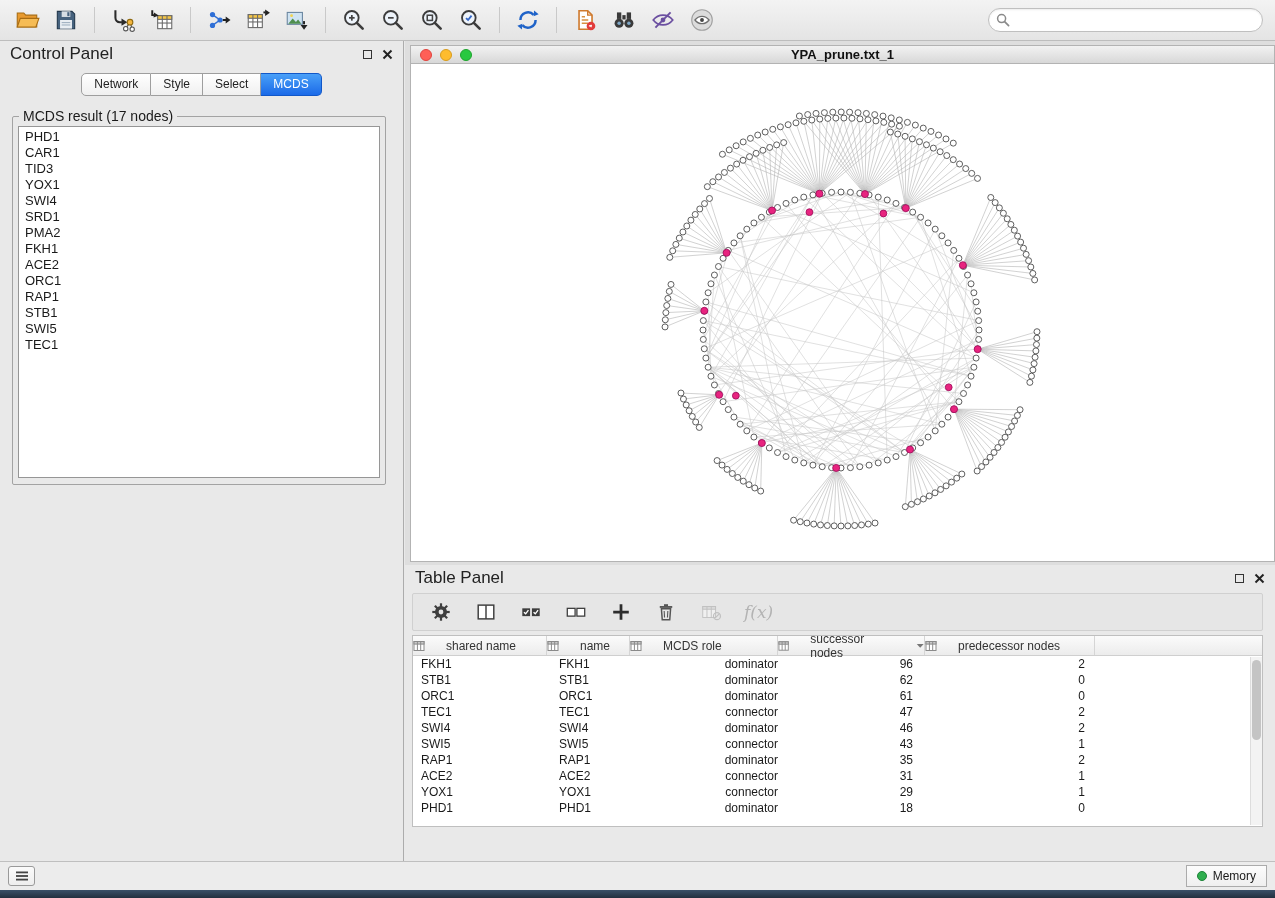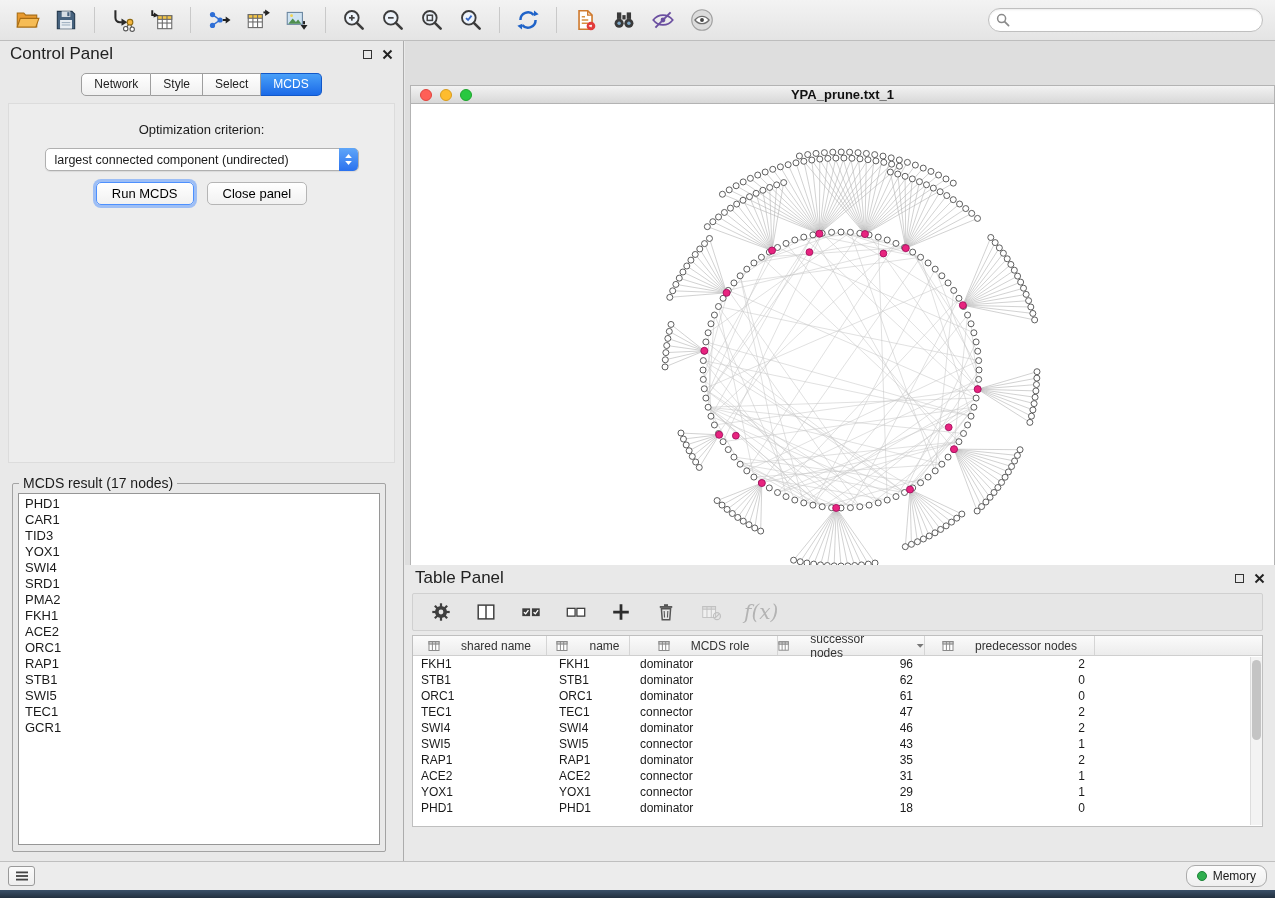--- a/index.html
+++ b/index.html
@@ -50,69 +50,69 @@
 
   .mcds-fieldset { margin:12px 17px 0 12px; border:1px solid #a3a3a3; border-radius:2px; padding:2px 5px 6px; }
   .mcds-fieldset legend { font-size:14px; padding:0 4px; margin-left:1px; }
   .mcds-listbox { border:1px solid #969696; background:#fff; height:352px; overflow:hidden; padding-top:2px; }
   .mcds-item { font-size:13px; line-height:16px; padding-left:6px; cursor:default; }
 
   
   .right-bg { position:absolute; left:405px; top:41px; width:870px; height:820px; background:#dedede; }
 
   .network-window { position:absolute; left:410px; top:45px; width:865px; height:517px;
-    border:1px solid #b3b3b3; background:#fff;margin-top:40px; }
+    border:1px solid #b3b3b3; background:#fff; }
   .net-titlebar { height:18px; background:linear-gradient(#f2f2f2,#d8d8d8); border-bottom:1px solid #b3b3b3;
     display:flex; align-items:center; position:relative; }
   .lights { display:flex; gap:8px; padding-left:9px; }
   .light { width:12px; height:12px; border-radius:50%; display:inline-block; cursor:pointer; }
   .light.red    { background:#ff5f57; border:1px solid #e0443e; }
   .light.yellow { background:#febc2e; border:1px solid #d89c1d; }
   .light.green  { background:#28c840; border:1px solid #1da42c; }
   .net-title { position:absolute; left:0; right:0; text-align:center; font-size:13px; font-weight:700; color:#111; }
   .net-canvas { width:100%; height:497px; background:#fff; }
 
   
   .table-panel { position:absolute; left:405px; top:565px; width:870px; height:296px; background:#e9e9e9; }
   .tp-toolbar { margin:2px 12px 0 7px; height:38px; background:#e6e6e6; border:1px solid #d0d0d0;
     border-radius:2px; display:flex; align-items:center; gap:21px; padding:0 16px; }
   .tpi { width:24px; height:24px; display:flex; align-items:center; justify-content:center; cursor:pointer; background:none; border:none; padding:0; }
   .tpi svg { width:22px; height:22px; }
   .tpi.disabled { opacity:.4; cursor:default; }
-  .fx-label { font-size:20px; font-style:italic; font-family:"DejaVu Serif", serif; color:#b3b3b3; cursor:default; }
+  .fx-label { font-size:17px; font-style:italic; font-family:"DejaVu Serif", serif; color:#b3b3b3; cursor:default; }
 
   .table-wrap { margin:4px 12px 0 7px; height:192px; background:#fff; border:1px solid #bfbfbf; position:relative; overflow:hidden; }
   .thead { display:flex; height:20px; background:linear-gradient(#fbfbfb,#ececec); border-bottom:1px solid #cfcfcf; }
-  .hcell { display:flex; align-items:center; justify-content:center; gap:21px; font-size:12px; color:#333;
+  .hcell { display:flex; align-items:center; justify-content:flex-start; gap:21px; font-size:12px; color:#333;
     border-right:1px solid #d5d5d5; height:100%; cursor:pointer; }
   .tbody { }
   .trow { display:flex; height:16px; align-items:center; font-size:12px; cursor:default; }
   .tcell { height:16px; line-height:16px; white-space:nowrap; overflow:hidden; }
   .c0 { width:134px; padding-left:8px; }
   .c1 { width:83px;  padding-left:12px; }
-  .c2 { width:148px; padding-left:10px; }
+  .c2 { width:148px; padding-left:10px;text-align:right; }
   .c3 { width:147px; }
   .c4 { width:170px; }
   .num { text-align:right; }
   .c3.num { padding-right:12px; }
   .c4.num { padding-right:10px; }
   .h0 { width:134px; } .h1 { width:83px; } .h2 { width:148px; } .h3 { width:147px; } .h4 { width:170px; }
 
   .vscroll { position:absolute; right:0; top:21px; bottom:1px; width:12px; background:#f3f3f3; border-left:1px solid #ddd; }
   .vthumb { position:absolute; left:1px; right:1px; top:3px; height:80px; background:#c4c4c4; border-radius:5px; cursor:pointer; }
 
   .tp-tabs { margin-top:8px; }
 
   
   .statusbar { position:absolute; left:0; top:861px; width:1275px; height:29px; background:#ececec;
     border-top:1px solid #bfbfbf; display:flex; align-items:center; padding:0 8px; }
   .menu-btn { width:27px; height:20px; border:1px solid #9a9a9a; border-radius:3px;
     background:linear-gradient(#fbfbfb,#eee); display:flex; align-items:center; justify-content:center; cursor:pointer; }
   .memory-btn { margin-left:auto; height:22px; padding:0 10px; display:flex; align-items:center; gap:6px;
-    border:1px solid #ababab; border-radius:9px; background:linear-gradient(#fcfcfc,#efefef); font-size:12px; cursor:pointer; }
+    border:1px solid #ababab; border-radius:0; background:linear-gradient(#fcfcfc,#efefef); font-size:12px; cursor:pointer; }
   .mem-dot { width:10px; height:10px; border-radius:50%; background:#2fae4e; border:1px solid #1d8338; }
 
   .desktop-strip { position:absolute; left:0; top:890px; width:1275px; height:8px;
     background:linear-gradient(#3a5068,#22303f); }
 </style>
 </head>
 <body>
 
 <div class="toolbar">
   <button class="tb">
@@ -281,55 +281,38 @@
     </span>
   </div>
 
   <div class="seg cp-tabs">
     <span class="tab">Network</span>
     <span class="tab">Style</span>
     <span class="tab">Select</span>
     <span class="tab active">MCDS</span>
   </div>
 
-  <div class="cp-body">
-    <div class="opt-label">Optimization criterion:</div>
-    <div class="dropdown">
-      <span>largest connected component (undirected)</span>
-      <span class="dd-stepper">
-        <svg width="9" height="13" viewBox="0 0 9 13">
-            <path d="M4.5 1 7.8 5H1.2z" fill="#fff"></path>
-            <path d="M4.5 12 1.2 8h6.6z" fill="#fff"></path>
-          </svg>
-      </span>
-    </div>
-    <div class="btn-row">
-      <button class="mac-btn focused">Run MCDS</button>
-      <button class="mac-btn">Close panel</button>
-    </div>
-  </div>
 
   <fieldset class="mcds-fieldset">
     <legend>MCDS result (17 nodes)</legend>
     <div class="mcds-listbox">
         <div class="mcds-item">PHD1</div>
         <div class="mcds-item">CAR1</div>
         <div class="mcds-item">TID3</div>
         <div class="mcds-item">YOX1</div>
         <div class="mcds-item">SWI4</div>
         <div class="mcds-item">SRD1</div>
         <div class="mcds-item">PMA2</div>
         <div class="mcds-item">FKH1</div>
         <div class="mcds-item">ACE2</div>
         <div class="mcds-item">ORC1</div>
         <div class="mcds-item">RAP1</div>
         <div class="mcds-item">STB1</div>
         <div class="mcds-item">SWI5</div>
         <div class="mcds-item">TEC1</div>
-        <div class="mcds-item">GCR1</div>
       </div>
   </fieldset>
 </div>
 
 <div class="right-bg"></div>
 
 <div class="network-window">
   <div class="net-titlebar">
     <span class="net-title">YPA_prune.txt_1</span>
     <span class="lights">

